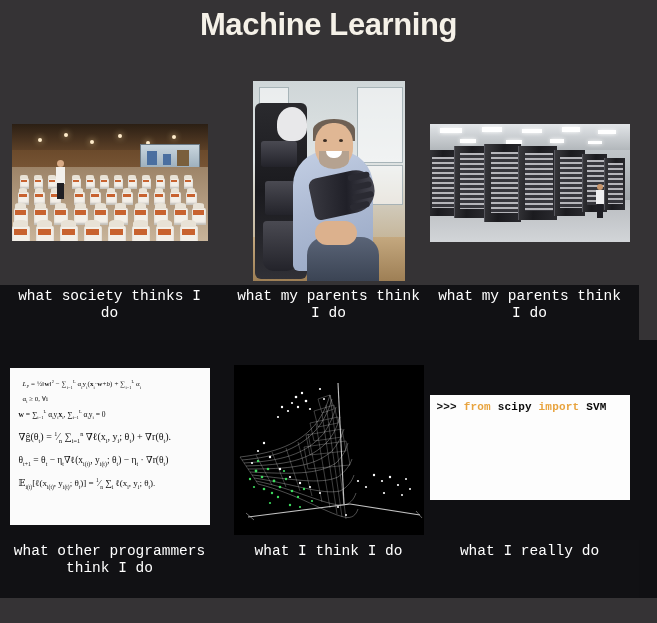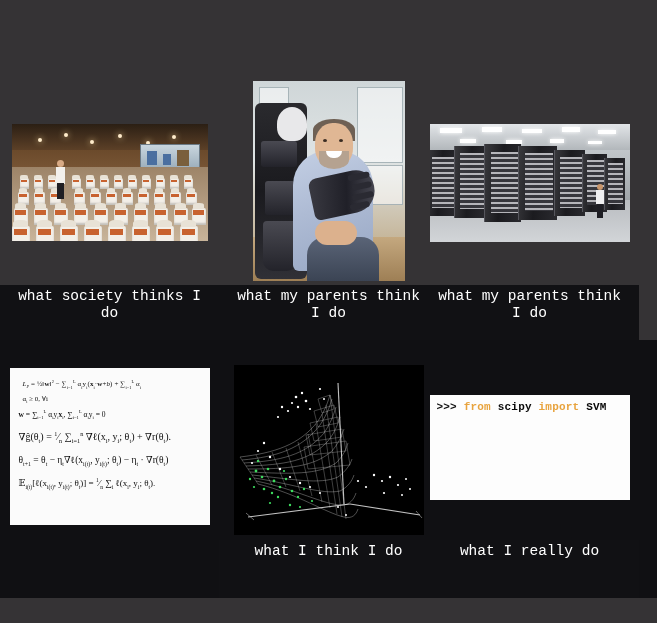--- a/index.html
+++ b/index.html
@@ -291,20 +291,23 @@
     letter-spacing: .2px;
   }
   .kw { color: #e8a33d; }
   .prompt { color: #111111; }
 </style>
 </head>
 <body>
 
 <div id="meme">
 
+  <div class="title-bar">
+    <div class="title-text">Machine Learning</div>
+  </div>
 
   <div class="bottom-black"></div>
   <div class="bottom-gap"></div>
 
   <div class="row row-top">
 
     <div class="cell col-0">
       <div class="pic-wrap" style="top:76px;">
         <div class="pic1">
           <div class="p1-ceiling"></div>
@@ -488,20 +491,24 @@
           <span class="math m4">
             ∇ĝ(θ<sub>t</sub>) = <sup>1</sup>⁄<sub>n</sub> ∑<sub>i=1</sub><sup>n</sup> ∇ℓ(x<sub>i</sub>, y<sub>i</sub>; θ<sub>t</sub>) + ∇r(θ<sub>t</sub>).
           </span>
           <span class="math m5">
             θ<sub>t+1</sub> = θ<sub>t</sub> − η<sub>t</sub>∇ℓ(x<sub>i(t)</sub>, y<sub>i(t)</sub>; θ<sub>t</sub>) − η<sub>t</sub> · ∇r(θ<sub>t</sub>)
           </span>
           <span class="math m6">
             𝔼<sub>i(t)</sub>[ℓ(x<sub>i(t)</sub>, y<sub>i(t)</sub>; θ<sub>t</sub>)] = <sup>1</sup>⁄<sub>n</sub> ∑<sub>i</sub> ℓ(x<sub>i</sub>, y<sub>i</sub>; θ<sub>t</sub>).
           </span>
         </div>
+      </div>
+      <div class="caption-band">
+        <div class="caption">what other programmers
+think I do</div>
       </div>
     </div>
 
     <div class="cell col-2">
       <div class="pic-wrap" style="top:55px;">
         <div class="pic6">
           <div class="code-line"><span class="prompt">&gt;&gt;&gt; </span><span class="kw">from </span><span>scipy </span><span class="kw">import </span><span>SVM</span></div>
         </div>
       </div>
       <div class="caption-band">

